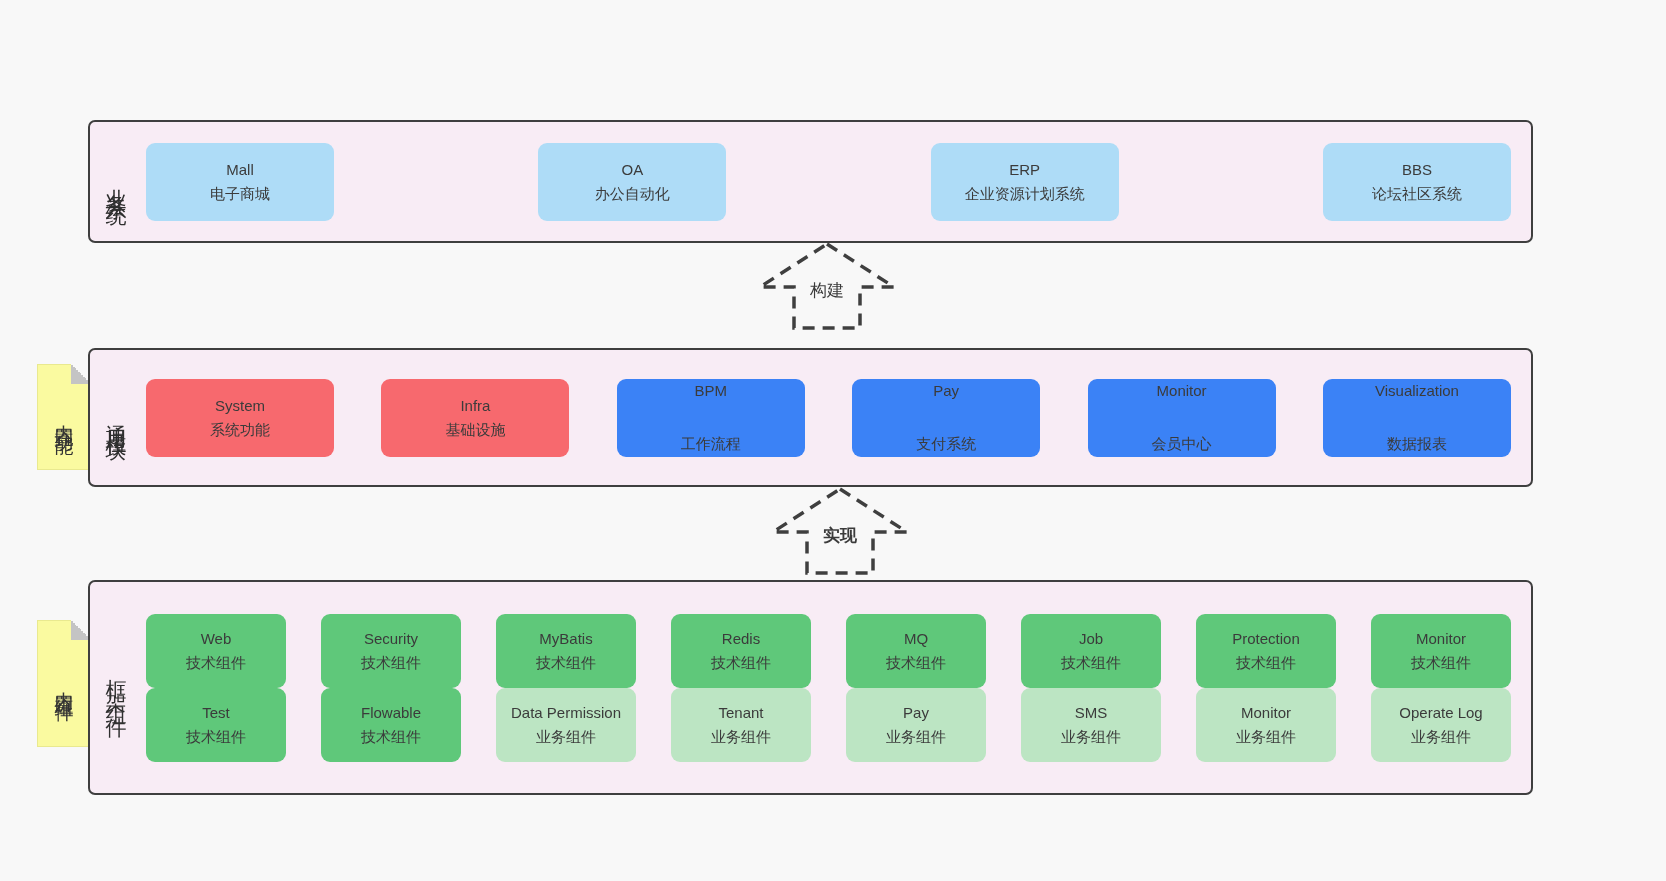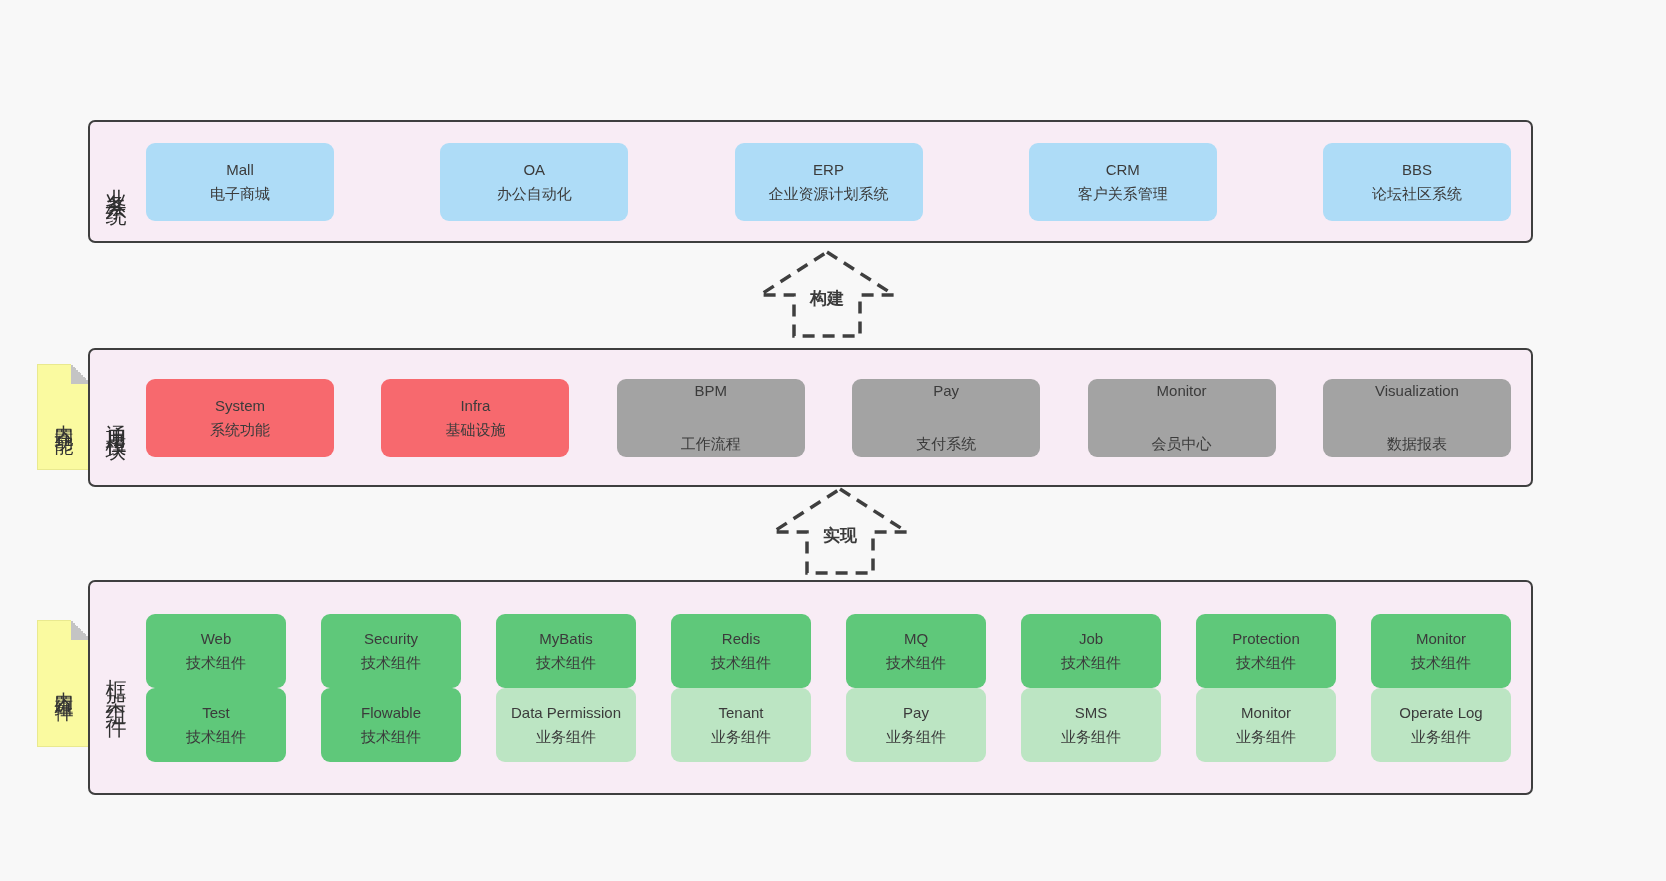--- a/index.html
+++ b/index.html
@@ -32,31 +32,31 @@
   .box{
     box-sizing:border-box;border-radius:9px;
     display:flex;flex-direction:column;justify-content:center;align-items:center;
     text-align:center;font-size:15px;line-height:24px;color:#3b3b3b;
     padding:2px 6px;
   }
   .box.wide{width:188px;height:78px;}
   .box.narrow{width:140px;height:74px;}
   .blue{background:#aedcf7;}
   .red{background:#f7696e;}
-  .pink{background:#a3a3a3;gap:29px;}
+  .pink{background:#3b82f6;gap:29px;}
   .green{background:#5fc87a;}
   .lgreen{background:#bce5c3;}
   
   .arrow{position:absolute;width:140px;height:90px;z-index:1;}
   .arrow svg{display:block;}
   .arrow-label{
     position:absolute;left:50%;top:38px;transform:translateX(-50%);
     background:#f8f8f8;padding:0 4px;font-size:17px;color:#3b3b3b;white-space:nowrap;
   }
-  #arrow-build{left:757px;top:249px;font-weight:bold;}
+  #arrow-build{left:757px;top:241px;}
   #arrow-implement{left:770px;top:486px;font-weight:bold;}
   
   .sticky{
     position:absolute;width:54px;background:#fafaa0;z-index:0;
     display:flex;align-items:center;justify-content:center;
     box-shadow:0 0 0 1px #e9e98f inset;
   }
   #sticky-modules{left:37px;top:364px;height:106px;}
   #sticky-components{left:37px;top:620px;height:127px;}
   .sticky::after{
@@ -87,24 +87,20 @@
         <span>Mall</span>
         <span>电子商城</span>
       </div>
       <div class="box wide blue">
         <span>OA</span>
         <span>办公自动化</span>
       </div>
       <div class="box wide blue">
         <span>ERP</span>
         <span>企业资源计划系统</span>
-      </div>
-      <div class="box wide blue">
-        <span>CRM</span>
-        <span>客户关系管理</span>
       </div>
       <div class="box wide blue">
         <span>BBS</span>
         <span>论坛社区系统</span>
       </div>
     </div>
   </section>
 
   <div class="arrow" id="arrow-build">
     <svg width="140" height="90" viewBox="0 0 140 90">

